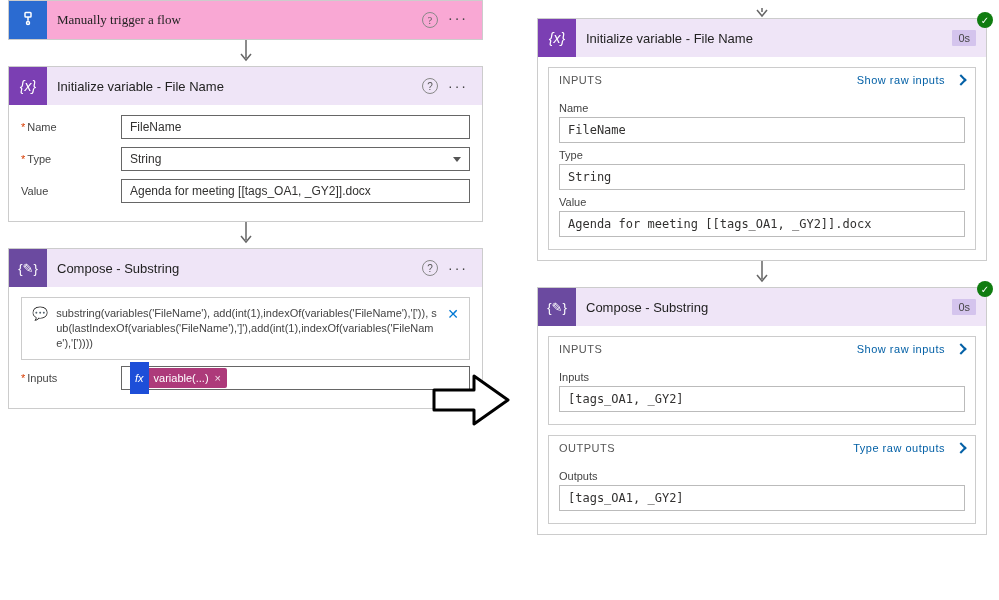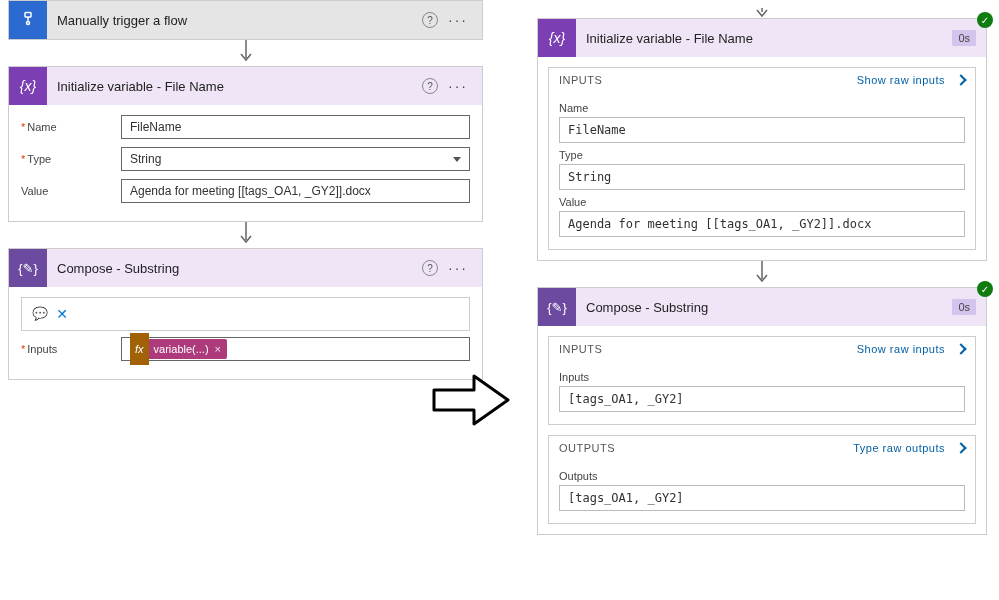--- a/index.html
+++ b/index.html
@@ -15,21 +15,21 @@
   }
   .col { position: absolute; }
   .left { left: 8px; top: 0; width: 475px; }
   .right { left: 537px; top: 0; width: 450px; }
 
   .card { border: 1px solid #ccc; background: #fff; margin-bottom: 0; }
   .card-header {
     display: flex; align-items: center; height: 38px;
     padding: 0 10px 0 0;
   }
-  .hdr-blue { background: #e5e5e5; }
+  .hdr-blue { background: #f9a8d4; font-family: Liberation Serif, serif; }
   .hdr-purple { background: #efe5f7; }
 
   .hdr-icon {
     width: 38px; height: 38px; display:flex; align-items:center; justify-content:center;
     color: #fff; flex-shrink:0;
   }
   .ic-blue   { background:#2b6bd1; }
   .ic-purple { background:#7b3fb3; }
   .ic-purple2{ background:#6b4aa0; }
   .hdr-title { margin-left:10px; font-size:13px; color:#222; flex:1; }
@@ -70,21 +70,21 @@
     display:flex; align-items:flex-start; gap:8px; font-size:11px; color:#444;
   }
   .expr-tip .txt { flex:1; line-height:1.35; word-break:break-all; }
   .expr-close { color:#0078d4; font-size:14px; cursor:pointer; }
 
   .token {
     display:inline-flex; align-items:center; background:#ad3a7a; color:#fff;
     border-radius:2px; font-size:11px; height:20px; padding:0 6px 0 0;
   }
   .token .fx {
-    background:#a16207; padding:16px 5px; height:100%; display:inline-flex;
+    background:#1d4ed8; padding:16px 5px; height:100%; display:inline-flex;
     align-items:center; font-style:italic; margin-right:5px;
   }
   .token .x { margin-left:6px; opacity:.85; }
 
   .section {
     border:1px solid #ccc; margin:10px; padding:0;
   }
   .sec-hdr {
     display:flex; align-items:center; padding:6px 10px;
     font-size:11px; color:#555; letter-spacing:.5px;
@@ -182,20 +182,21 @@
       <div class="hdr-icon ic-purple2">
         <span style="font-size:13px;color:#fff">{✎}</span>
       </div>
       <div class="hdr-title">Compose - Substring</div>
       <span class="hdr-help">?</span>
       <span class="hdr-more">···</span>
     </div>
     <div class="body">
       <div class="expr-tip">
         <span style="font-size:13px;color:#666">💬</span>
+        <div class="txt">substring(variables('FileName'), add(int(1),indexOf(variables('FileName'),'[')), sub(lastIndexOf(variables('FileName'),']'),add(int(1),indexOf(variables('FileName'),'['))))</div>
         <span class="expr-close">✕</span>
       </div>
       <div class="formrow">
         <div class="formlabel req">Inputs</div>
         <div class="ctl">
           <span class="token">
             <span class="fx">fx</span>
             <span>variable(...)</span>
             <span class="x">×</span>
           </span>

